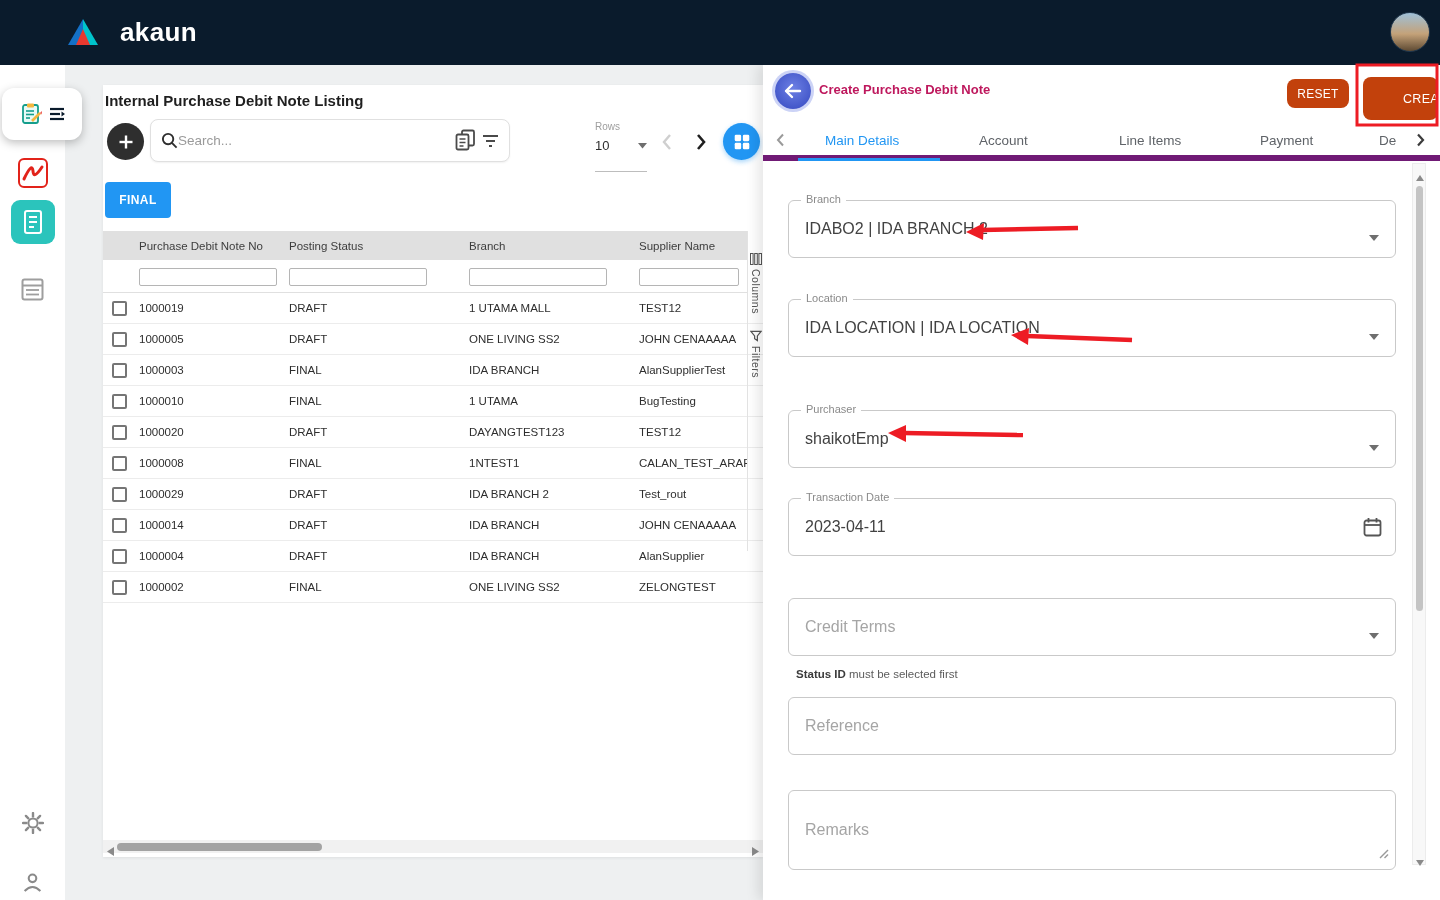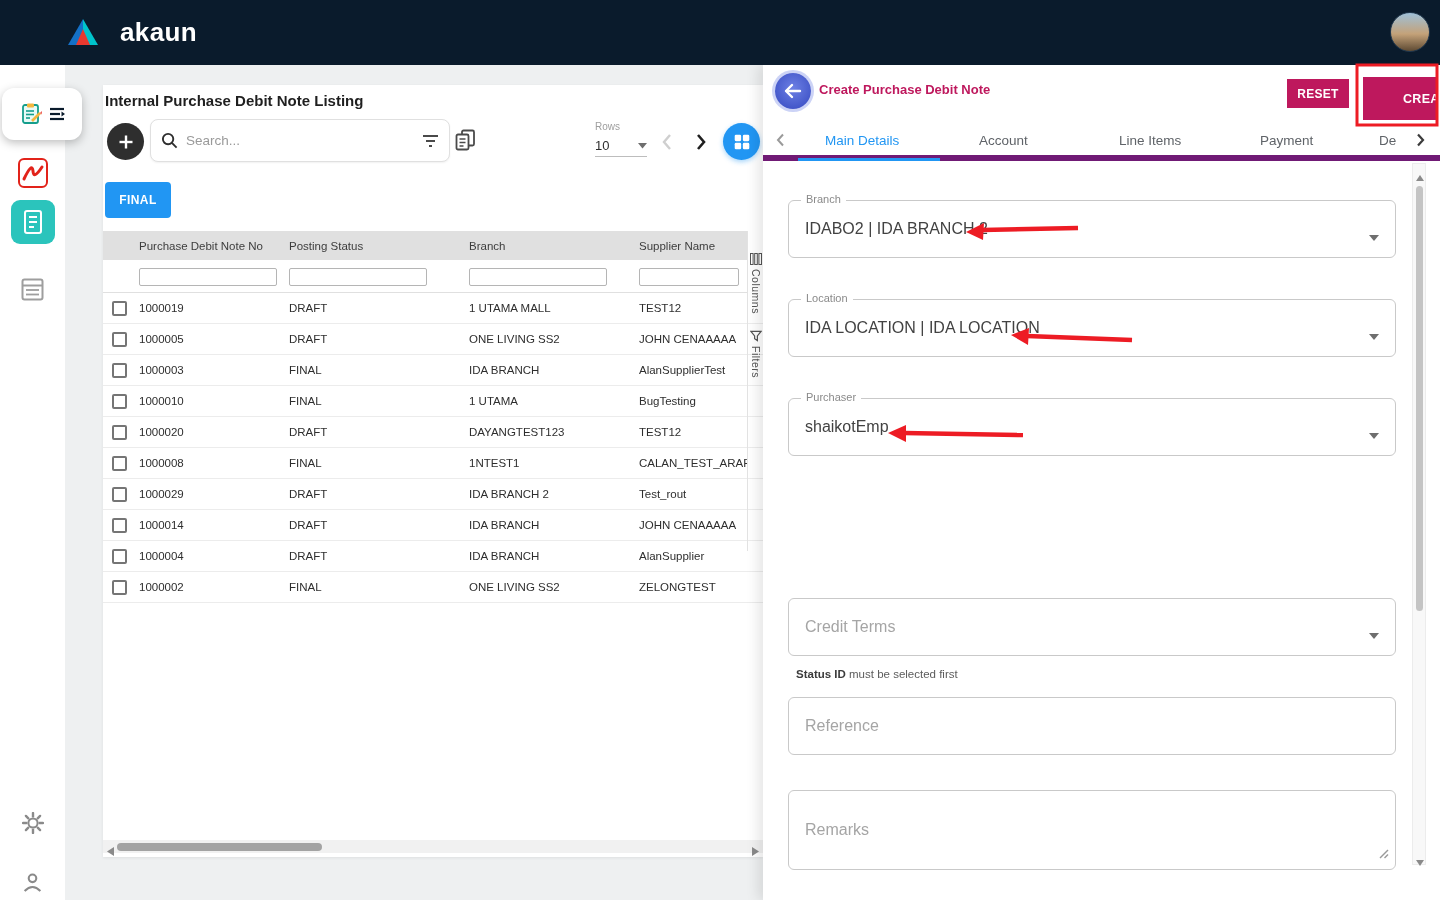--- a/index.html
+++ b/index.html
@@ -23,28 +23,28 @@
 
   
   .content-bg{position:absolute;left:65px;top:65px;width:1375px;height:835px;background:#eef0f1;}
 
   
   .listing-panel{position:absolute;left:103px;top:85px;width:660px;height:772px;background:#fff;z-index:5;
     box-shadow:0 1px 3px rgba(0,0,0,.07);}
   .listing-title{position:absolute;left:2px;top:7px;font-size:15px;font-weight:700;color:#1f1f1f;}
   .add-btn{position:absolute;left:4px;top:38px;width:37px;height:37px;border-radius:50%;background:#2e2e2e;border:none;
     display:flex;align-items:center;justify-content:center;cursor:pointer;}
-  .searchbox{position:absolute;left:47px;top:34px;width:300px;height:43px;background:#fff;border:1px solid #e0e0e0;
-    border-radius:8px;box-shadow:0 1px 2px rgba(0,0,0,.06);display:flex;align-items:center;padding:0 10px;gap:8px;}
+  .searchbox{position:absolute;left:47px;top:34px;width:360px;height:43px;background:#fff;border:1px solid #e0e0e0;
+    border-radius:8px;box-shadow:0 1px 2px rgba(0,0,0,.06);display:flex;align-items:center;padding:0 10px;}
   .searchbox input{flex:1;border:none;outline:none;font-size:13.5px;color:#333;background:transparent;}
   .searchbox input::placeholder{color:#9a9a9a;}
   .dup-icon{position:absolute;left:352px;top:44px;cursor:pointer;}
   .rows-select{position:absolute;left:492px;top:36px;width:52px;cursor:pointer;}
   .rows-label{font-size:10px;color:#9e9e9e;display:block;}
-  .rows-value{display:flex;align-items:center;justify-content:space-between;margin-top:6px;padding-bottom:3px;
+  .rows-value{display:flex;align-items:center;justify-content:space-between;margin-top:6px;padding-bottom:18px;
     border-bottom:1px solid #bdbdbd;font-size:13px;color:#2e2e2e;}
   .pg-prev{position:absolute;left:558px;top:48px;cursor:default;}
   .pg-next{position:absolute;left:592px;top:48px;cursor:pointer;}
   .grid-btn{position:absolute;left:620px;top:38px;width:37px;height:37px;border-radius:50%;background:#2196f3;border:none;
     display:flex;align-items:center;justify-content:center;cursor:pointer;box-shadow:0 2px 5px rgba(33,150,243,.4);}
   .final-btn{position:absolute;left:2px;top:97px;width:66px;height:36px;background:#2196f3;color:#fff;border:none;
     border-radius:4px;font-size:12px;font-weight:700;letter-spacing:.4px;cursor:pointer;font-family:inherit;}
 
   .tgrid{display:grid;grid-template-columns:30px 150px 180px 170px 115px;}
   .thead{position:absolute;left:0;top:146px;width:645px;height:29px;background:#e0e0e0;align-items:center;}
@@ -66,21 +66,21 @@
   .hthumb{position:absolute;left:14px;top:2.5px;width:205px;height:8px;background:#a3a3a3;border-radius:4px;cursor:grab;}
   .harrow{position:absolute;top:2px;cursor:pointer;}
 
   
   .create-panel{position:absolute;left:763px;top:65px;width:677px;height:835px;background:#fff;z-index:10;
     box-shadow:-5px 0 12px rgba(0,0,0,.10);}
   .back-btn{position:absolute;left:12px;top:8px;width:36px;height:36px;border-radius:50%;border:none;cursor:pointer;
     background:radial-gradient(circle at 50% 42%,#6d80e4 0%,#4256c9 75%);
     display:flex;align-items:center;justify-content:center;box-shadow:0 0 0 3px rgba(109,128,228,.35);}
   .cp-title{position:absolute;left:56px;top:17px;font-size:13px;color:#be185d;}
-  .btn{background:#be185d;color:#fff;font-weight:700;border:none;border-radius:0;cursor:pointer;
+  .btn{background:#c2410c;color:#fff;font-weight:400;border:none;border-radius:8px;cursor:pointer;
     letter-spacing:.3px;font-family:inherit;}
   .reset-btn{position:absolute;left:524px;top:14px;width:62px;height:29px;font-size:12px;}
   .create-btn{position:absolute;left:600px;top:12px;width:75px;height:43px;font-size:12.5px;padding-left:40px;}
 
   .tabs{position:absolute;left:0;top:56px;width:677px;height:40px;border-bottom:6px solid #701a75;}
   .tab{position:absolute;top:12px;font-size:13.5px;color:#5f6368;cursor:pointer;white-space:nowrap;}
   .tab.active{color:#2196f3;font-weight:500;}
   .tab-underline{position:absolute;left:35px;top:37px;width:142px;height:3px;background:#2196f3;}
   .tab-chevron{position:absolute;top:12px;cursor:pointer;}
 
@@ -418,30 +418,42 @@
   <div class="fbox" style="top:234px;">
     <span class="flabel">Location</span>
     <span class="fvalue">IDA LOCATION | IDA LOCATION</span>
     <span class="caret">
       <svg width="10" height="6" viewBox="0 0 10 6">
           <polygon points="0,0 10,0 5,6" fill="#6e6e6e"></polygon>
         </svg>
     </span>
   </div>
 
-  <div class="fbox" style="top:333px;">
+  <div class="fbox" style="top:345px;">
     <span class="flabel">Purchaser</span>
     <span class="fvalue">shaikotEmp</span>
     <span class="caret">
       <svg width="10" height="6" viewBox="0 0 10 6">
           <polygon points="0,0 10,0 5,6" fill="#6e6e6e"></polygon>
         </svg>
     </span>
   </div>
 
+  <div class="fbox" style="top:433px;">
+    <span class="flabel">Transaction Date</span>
+    <span class="fvalue">2023-04-11</span>
+    <span class="cal">
+      <svg width="19" height="20" viewBox="0 0 19 20">
+        <rect x="1.5" y="3.5" width="16" height="15" rx="2" fill="none" stroke="#555" stroke-width="1.8"></rect>
+        <line x1="5.5" y1="1" x2="5.5" y2="5.5" stroke="#555" stroke-width="1.8"></line>
+        <line x1="13.5" y1="1" x2="13.5" y2="5.5" stroke="#555" stroke-width="1.8"></line>
+        <line x1="1.5" y1="8" x2="17.5" y2="8" stroke="#555" stroke-width="1.8"></line>
+      </svg>
+    </span>
+  </div>
 
   <div class="fbox" style="top:533px;">
     <span class="fvalue ghost">Credit Terms</span>
     <span class="caret">
       <svg width="10" height="6" viewBox="0 0 10 6">
           <polygon points="0,0 10,0 5,6" fill="#6e6e6e"></polygon>
         </svg>
     </span>
   </div>
 

